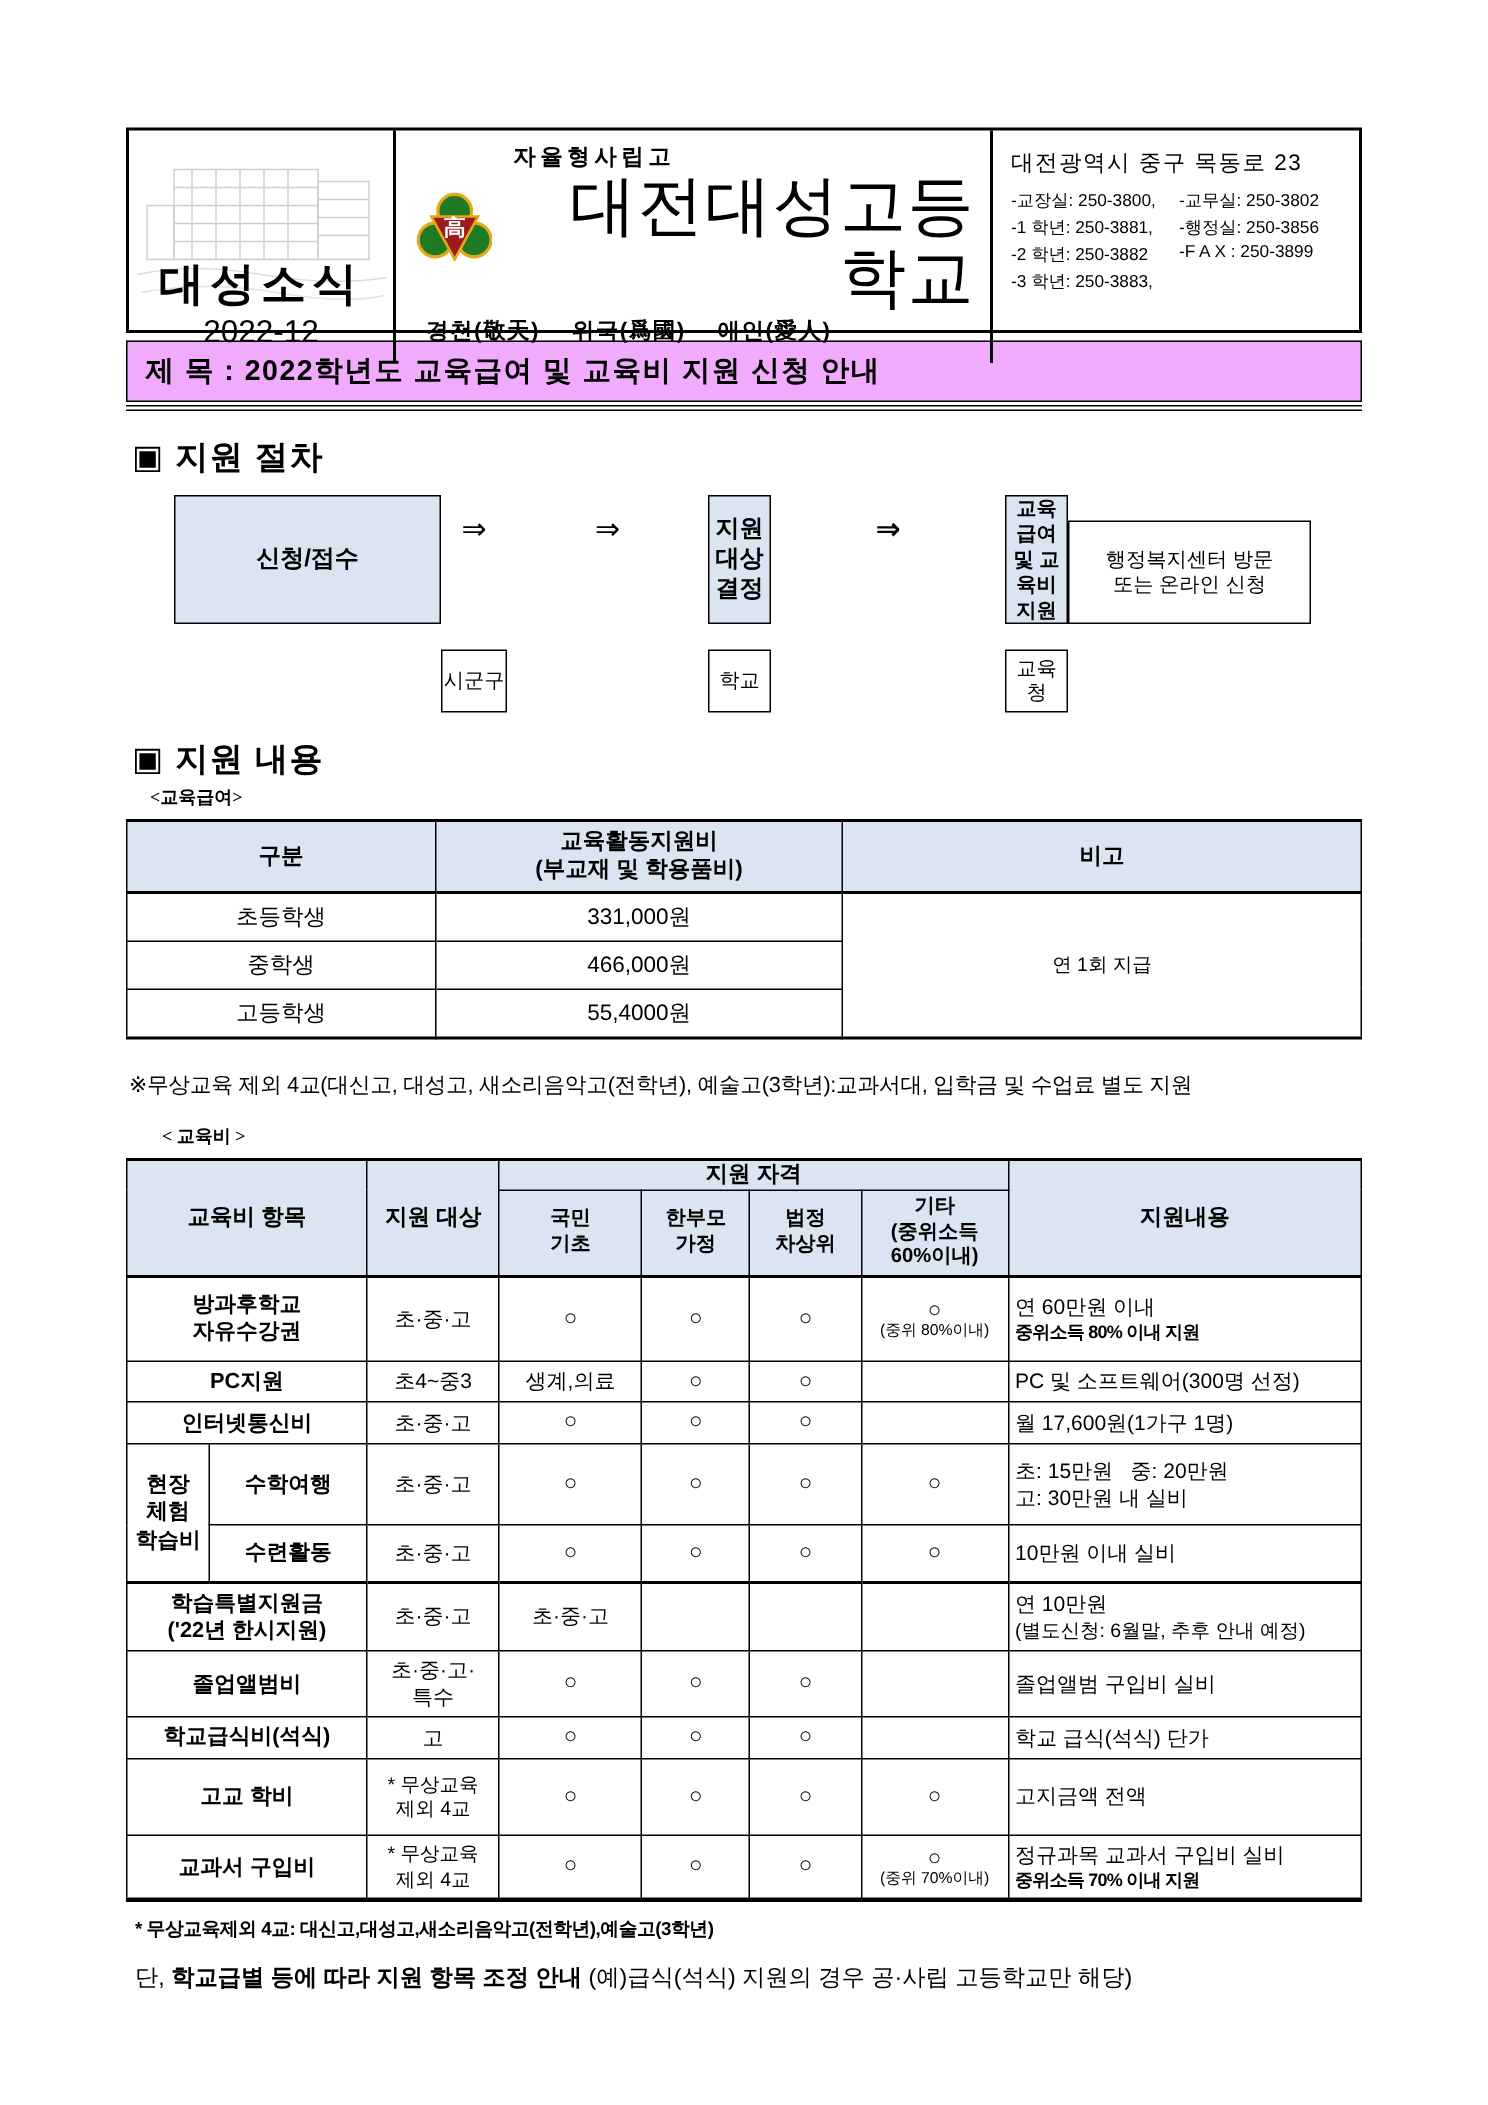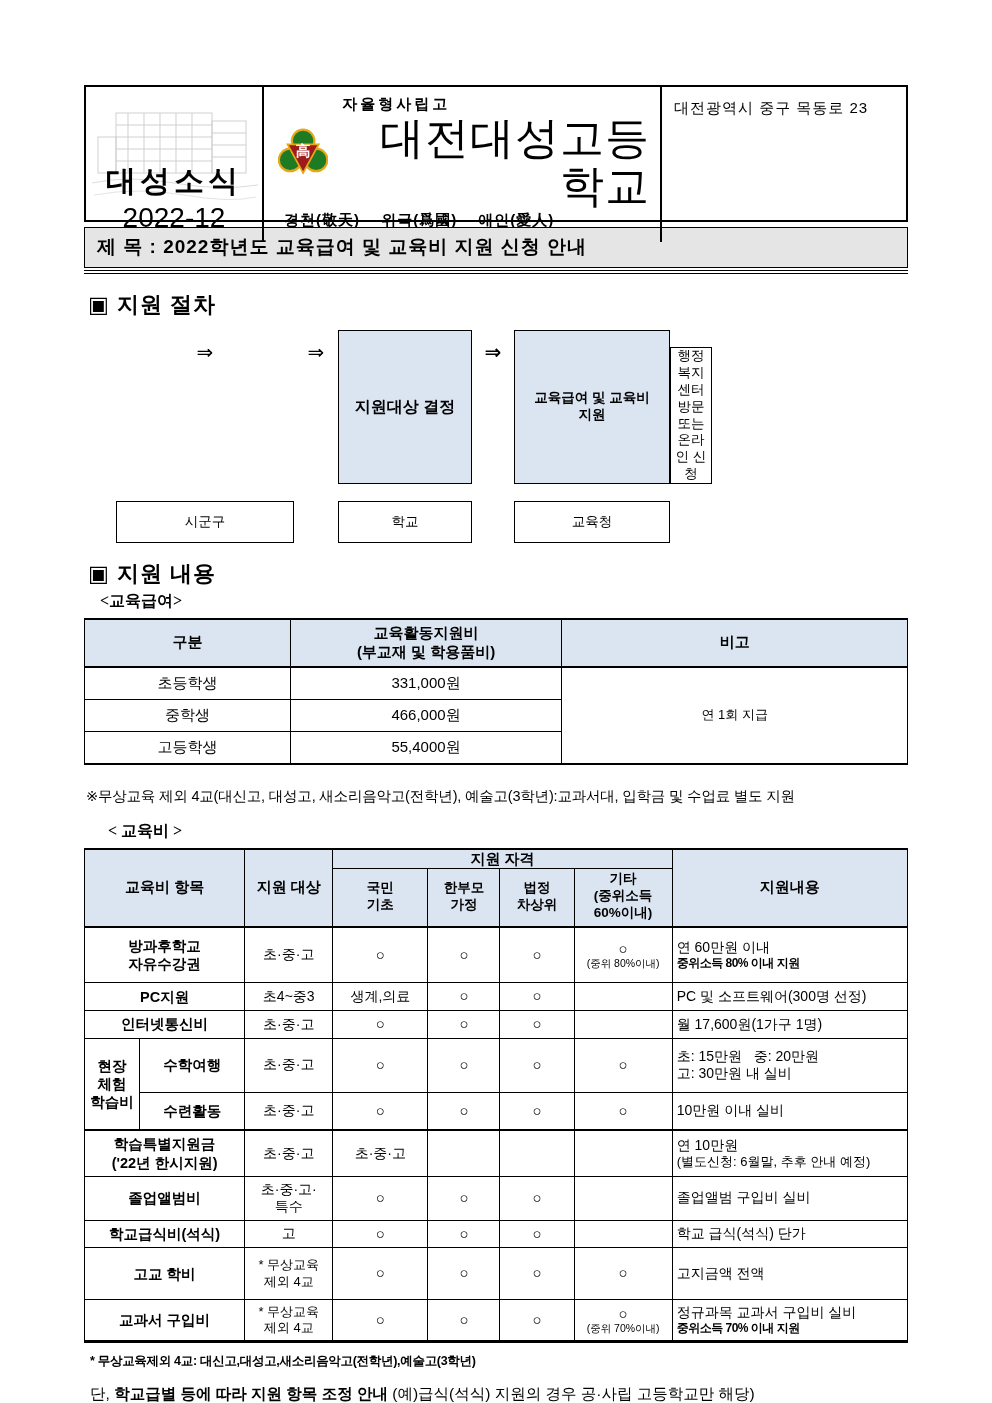--- a/index.html
+++ b/index.html
@@ -18,44 +18,44 @@
     display:grid; grid-template-columns:178px 398px 1fr;
     border:2px solid #000; height:137px;
   }
   .mast-left {
     border-right:2px solid #000; position:relative; overflow:hidden;
     display:flex; flex-direction:column; justify-content:flex-end; align-items:center;
     padding-bottom:8px;
   }
   .mast-left svg.building { position:absolute; top:4px; left:2px; opacity:.55; }
   .mast-left .news-title { font-size:30px; font-weight:bold; letter-spacing:4px; z-index:1; }
-  .mast-left .news-issue { font-size:28px; z-index:1;text-align:center; }
+  .mast-left .news-issue { font-size:21px; z-index:1;text-align:center; }
   .mast-center {
     border-right:2px solid #000; padding:8px 10px 6px 14px;
     display:flex; flex-direction:column; justify-content:space-between;
   }
   .name-row { display:flex; align-items:center; gap:10px; }
   .name-block { display:flex; flex-direction:column; }
   .school-type { font-size:15px; font-weight:bold; letter-spacing:3px; margin-left:4px; }
   .school-name { font-size:44px; font-weight:normal; letter-spacing:1px; line-height:1.1;text-align:right; }
   .motto { font-size:15px; font-weight:bold; padding:0 0 6px 6px; letter-spacing:1px; }
   .mast-right { padding:12px 8px 6px 12px; }
   .addr { font-size:15px; letter-spacing:1px; margin-bottom:8px; }
   .contact-grid { display:grid; grid-template-columns:1fr 1fr; row-gap:3px; font-size:11.5px; }
 
   
   .title-bar {
-    margin-top:5px; background:#e5e5e5; border:1px solid #000;
+    margin-top:5px; background:#f0abfc; border:1px solid #000;
     font-size:19px; font-weight:bold; padding:6px 12px 7px; letter-spacing:1px;
   }
   .double-rule { margin-top:2px; height:4px; border-top:1px solid #000; border-bottom:1px solid #000; }
 
   
   .sec-head { font-size:22px; font-weight:bold; margin:16px 0 10px 4px; letter-spacing:1px; }
-  .sub-label { font-family:"Liberation Serif","DejaVu Serif",serif; font-size:16px; font-weight:bold; margin:0 0 6px 16px; }
+  .sub-label { font-family:"Liberation Serif","DejaVu Serif",serif; font-size:12px; font-weight:bold; margin:0 0 6px 16px; }
 
   
   .flow { display:grid; grid-template-columns:178px 44px 134px 42px 156px 42px 162px; margin-left:32px; }
   .flow .box {
     border:1px solid #000; display:flex; flex-direction:column; justify-content:center;
     text-align:center; min-height:44px; line-height:1.25;
   }
   .flow .top { background:#dbe5f1; font-weight:bold; font-size:16px; }
   .flow .top.small { font-size:13.5px; }
   .flow .bot { background:#fff; font-size:13.5px; min-height:42px; margin-top:17px; }
@@ -124,28 +124,39 @@
         </svg>
         <div class="name-block">
           <div class="school-type">자율형사립고</div>
           <div class="school-name">대전대성고등학교</div>
         </div>
       </div>
       <div class="motto">경천(敬天)　 위국(爲國)　 애인(愛人)</div>
     </div>
     <div class="mast-right">
       <div class="addr">대전광역시 중구 목동로 23</div>
+      <div class="contact-grid">
+        <span>-교장실: 250-3800,</span>
+        <span>-교무실: 250-3802</span>
+        <span>-1 학년: 250-3881,</span>
+        <span>-행정실: 250-3856</span>
+        <span>-2 학년: 250-3882</span>
+        <span>-F A X : 250-3899</span>
+        <span>-3 학년: 250-3883,</span>
+        <span></span>
+      </div>
     </div>
   </div>
 
   <div class="title-bar">제 목 : 2022학년도 교육급여 및 교육비 지원 신청 안내</div>
   <div class="double-rule"></div>
 
   <div class="sec-head">▣ 지원 절차</div>
   <div class="flow">
+    <div class="box top pre">신청/접수</div>
     <div class="arrow">⇒</div>
     <div class="arrow">⇒</div>
     <div class="box top pre">지원대상 결정</div>
     <div class="arrow bold">⇒</div>
     <div class="box top small pre">교육급여 및 교육비
 지원</div>
 
     <div class="box bot pre">행정복지센터 방문
 또는 온라인 신청</div>
     <div></div>

